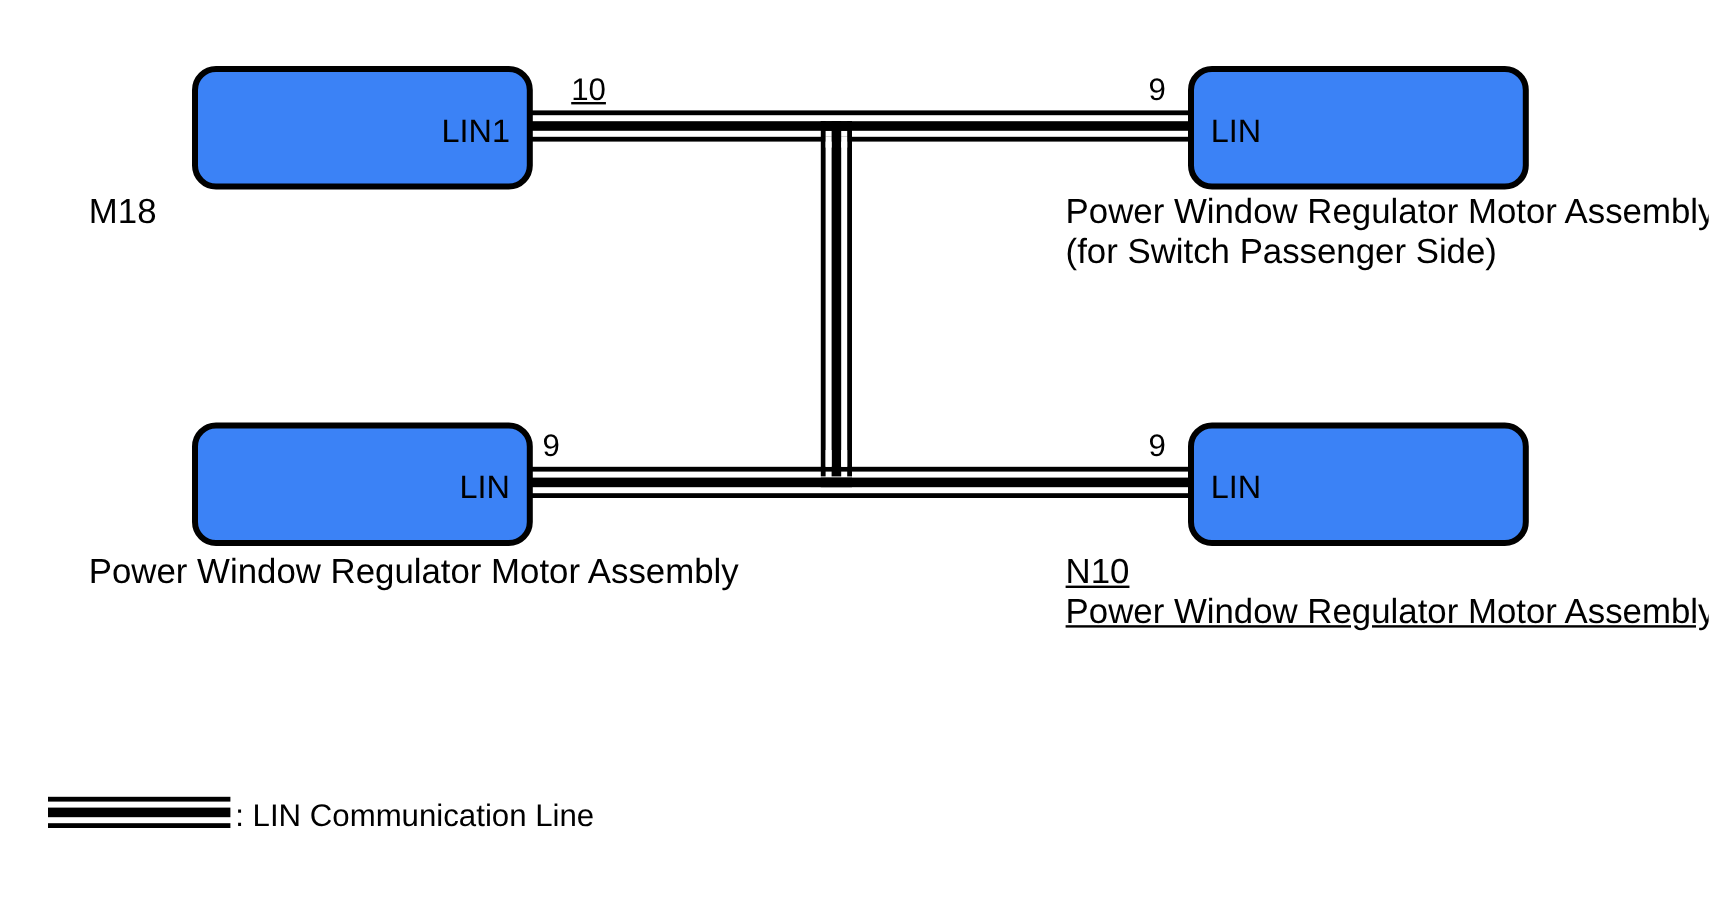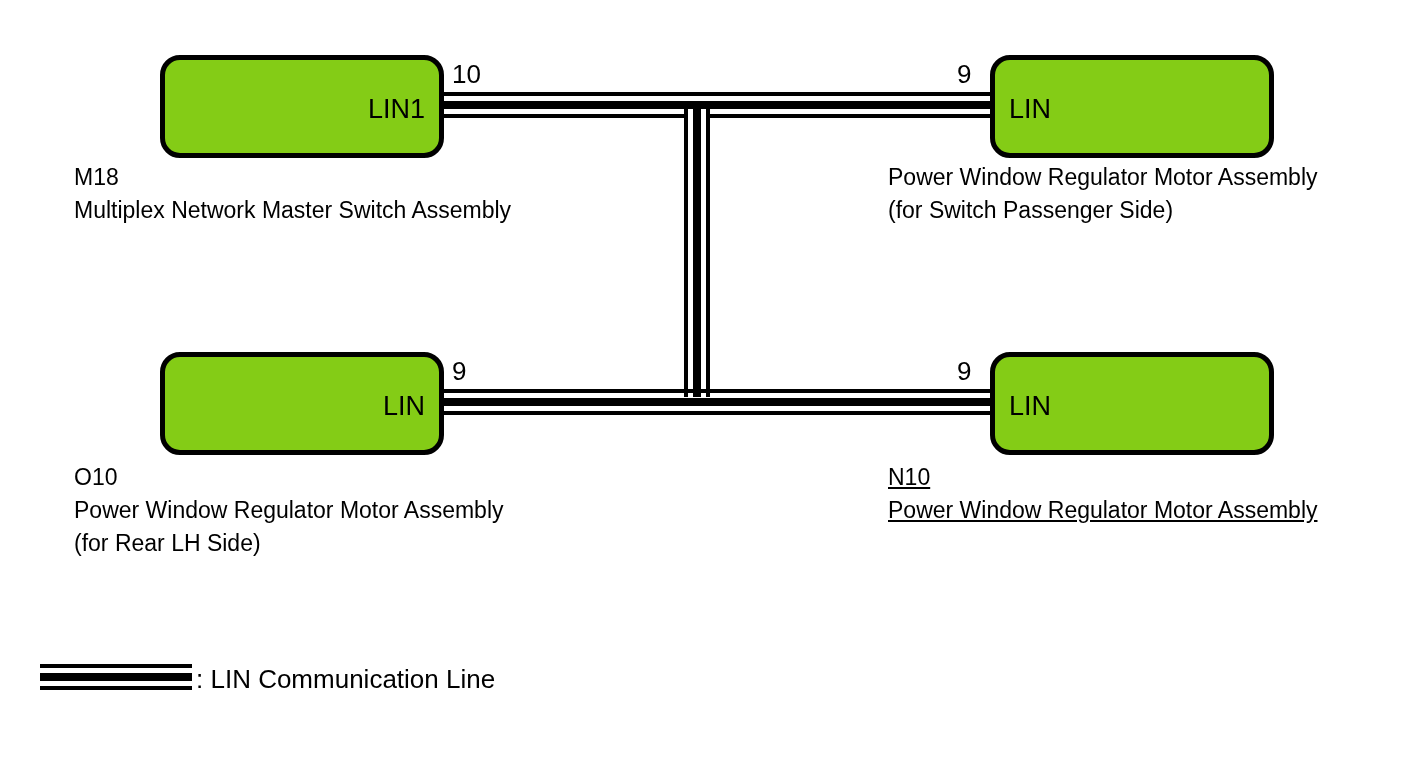--- a/index.html
+++ b/index.html
@@ -15,35 +15,35 @@
     font-family: "Liberation Sans", sans-serif;
     color: #000000;
     overflow: hidden;
   }
 
   
   .node-box {
     position: absolute;
     border: 5px solid #000000;
     border-radius: 20px;
-    background: #84cc16;
+    background: #3b82f6;
     box-sizing: border-box;
   }
   .pin-label {
     position: absolute;
     font-size: 27px;
     line-height: 1;
     white-space: nowrap;
     color: #000000;
   }
 
   
   .caption {
     position: absolute;
-    font-size: 23px;
+    font-size: 29px;
     line-height: 33px;
     white-space: nowrap;
     color: #000000;
   }
   .caption .code { display: block; }
   .caption .desc { display: block; }
   .caption .sub  { display: block; }
 
   
   .pin-number {
@@ -151,43 +151,40 @@
 
   <div class="junction-ink" style="left:684px; top:101px; width:26px; height:8px;"></div>
 
   <div class="junction-patch" style="left:688px; top:375px; width:5px; height:14px;"></div>
   <div class="junction-patch" style="left:701px; top:375px; width:5px; height:14px;"></div>
   <div class="junction-ink" style="left:684px; top:398px; width:26px; height:8px;"></div>
 
   <div class="node-box" style="left:160px; top:55px; width:284px; height:103px;">
     <span class="pin-label" style="right:14px; top:36px;">LIN1</span>
   </div>
-  <span class="pin-number" style="left:452px; top:61px;">10</span>
+  <span class="pin-number" style="left:476px; top:61px;text-decoration:underline;">10</span>
   <div class="caption" style="left:74px; top:161px;">
     <span class="code">M18</span>
-    <span class="desc">Multiplex Network Master Switch Assembly</span>
   </div>
 
   <div class="node-box" style="left:990px; top:55px; width:284px; height:103px;">
     <span class="pin-label" style="left:14px; top:36px;">LIN</span>
   </div>
   <span class="pin-number" style="left:957px; top:61px;">9</span>
   <div class="caption" style="left:888px; top:161px;">
     <span class="desc">Power Window Regulator Motor Assembly</span>
     <span class="sub">(for Switch Passenger Side)</span>
   </div>
 
   <div class="node-box" style="left:160px; top:352px; width:284px; height:103px;">
     <span class="pin-label" style="right:14px; top:36px;">LIN</span>
   </div>
   <span class="pin-number" style="left:452px; top:358px;">9</span>
   <div class="caption" style="left:74px; top:461px;">
-    <span class="code">O10</span>
     <span class="desc">Power Window Regulator Motor Assembly</span>
-    <span class="sub">(for Rear LH Side)</span>
   </div>
 
   <div class="node-box" style="left:990px; top:352px; width:284px; height:103px;">
     <span class="pin-label" style="left:14px; top:36px;">LIN</span>
   </div>
   <span class="pin-number" style="left:957px; top:358px;">9</span>
   <div class="caption" style="left:888px; top:461px;text-decoration:underline;">
     <span class="code">N10</span>
     <span class="desc">Power Window Regulator Motor Assembly</span>
   </div>

